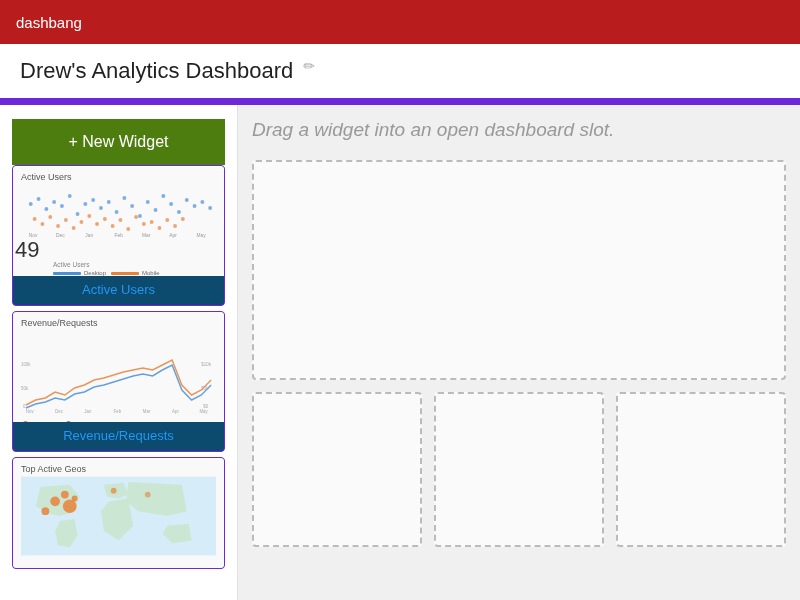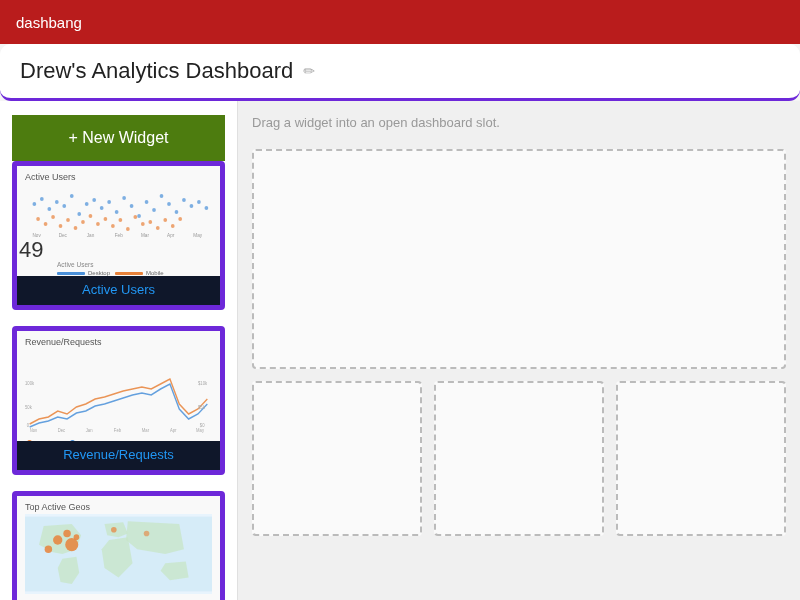--- a/index.html
+++ b/index.html
@@ -16,26 +16,24 @@
     }
     .topbar-title {
       font-size: 15px;
       font-weight: 400;
       color: #fff;
     }
 
     
     .page-header {
       background: #fff;
-      border-bottom: 3px solid #6d28d9;
+      border-bottom: 7px solid #6d28d9;
       padding: 14px 20px;
       display: flex;
-      align-items: center;
       gap: 10px;
-      border-radius: 11px;
     }
     .page-title {
       font-size: 22px;
       font-weight: 400;
       color: #222;
     }
     .edit-icon {
       color: #aaa;
       cursor: pointer;
       font-size: 14px;
@@ -68,24 +66,24 @@
       cursor: pointer;
       margin-bottom: 0;
       display: flex;
       align-items: center;
       justify-content: center;
       gap: 6px;
     }
 
     
     .widget-card {
-      border: 5px solid #6d28d9;
+      border: 1px solid #6d28d9;
       border-radius: 4px;
-      margin-bottom: 16px;
-      background: #0f172a;
+      margin-bottom: 5px;
+      background: #0c4a6e;
       overflow: hidden;
       cursor: grab;
     }
     .widget-preview {
       height: 110px;
       background: #f9f9f9;
       position: relative;
       overflow: hidden;
       padding: 6px 8px 4px;
     }
@@ -145,23 +143,24 @@
     }
 
     
     .dashboard-area {
       flex: 1;
       background: #f0f0f0;
       padding: 14px;
       overflow: auto;
     }
     .drop-hint {
-      font-size: 13px;
+      font-size: 19px;
       color: #999;
       margin-bottom: 19px;
+      font-style: italic;
     }
 
     
     .slots-grid-top {
       display: grid;
       grid-template-columns: 1fr;
       gap: 12px;
       margin-bottom: 12px;
     }
     .slots-grid-bottom {

